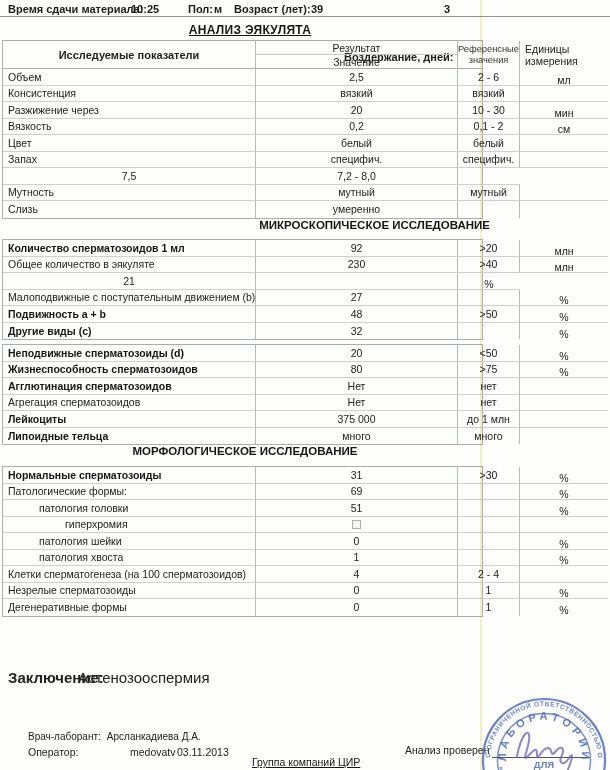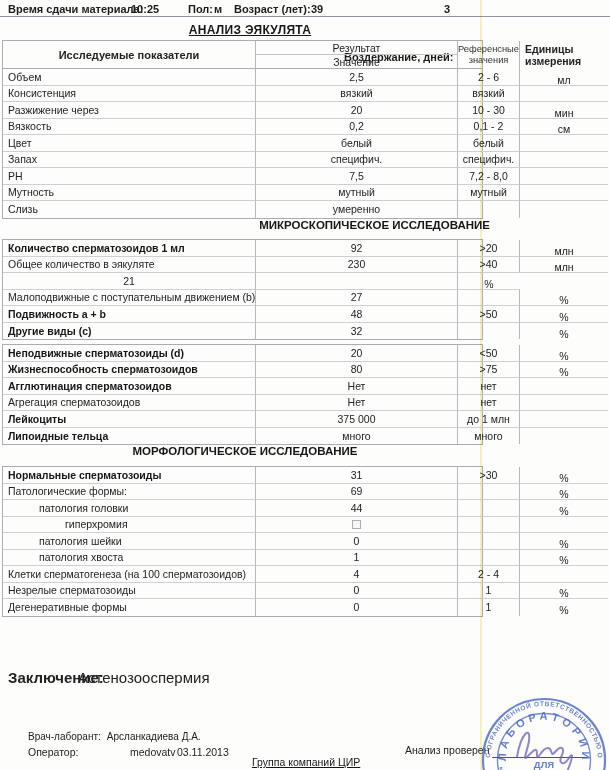--- a/index.html
+++ b/index.html
@@ -27,21 +27,21 @@
 
   
   .tbl { left:2px; width:481px; border:1px solid #a9aeb3; background:transparent; }
   .t1 { top:40px; }
   .t2a { top:239px; }
   .t2b { top:344px; }
   .t3 { top:466px; }
 
   .thead { display:grid; grid-template-columns:253px 202px 62px 88px; height:28px; border-bottom:1px solid #a9aeb3; }
   .thead > div { border-right:1px solid #b4b9bd; }
-  .thead > div:last-child { border-right:none;font-weight:bold; }
+  .thead > div:last-child { border-right:none; }
   .th-ind { display:flex; align-items:center; justify-content:center; font-weight:bold; font-size:11px; }
   .th-res-top, .th-res-bot { height:14px; display:flex; align-items:center; justify-content:center; font-size:10.5px; }
   .th-res-top { border-bottom:1px solid #c2c6ca; }
   .th-ref { display:flex; align-items:center; justify-content:center; text-align:center; font-size:9.3px; line-height:1.15; color:#333; }
   .th-unit { display:flex; align-items:center; font-size:10.5px; line-height:1.15; padding-left:5px; }
 
   .trow { display:grid; grid-template-columns:253px 202px 62px 88px; height:16.5px; }
   .trow .cell { border-right:1px solid #b4b9bd; border-bottom:1px solid #cdd1d4; display:flex; align-items:center; font-size:10.5px; overflow:hidden; white-space:nowrap; }
   .trow .cell:last-child { border-right:none;margin-top:6px; }
   .tbl .trow:last-child .cell { border-bottom:none; }
@@ -185,23 +185,20 @@
         </div>
         <div class="cell c-ref">
           <span>специфич.</span>
         </div>
         <div class="cell c-unit">
           <span></span>
         </div>
       </div>
 
       <div class="trow">
-        <div class="cell c-label">
-          <span>РН</span>
-        </div>
         <div class="cell c-result">
           <span>7,5</span>
         </div>
         <div class="cell c-ref">
           <span>7,2 - 8,0</span>
         </div>
         <div class="cell c-unit">
           <span></span>
         </div>
       </div>
@@ -460,21 +457,21 @@
         <div class="cell c-unit">
           <span>%</span>
         </div>
       </div>
 
       <div class="trow indent-1">
         <div class="cell c-label">
           <span>патология головки</span>
         </div>
         <div class="cell c-result">
-          <span>44</span>
+          <span>51</span>
         </div>
         <div class="cell c-ref">
           <span></span>
         </div>
         <div class="cell c-unit">
           <span>%</span>
         </div>
       </div>
 
       <div class="trow indent-2 has-checkbox">

